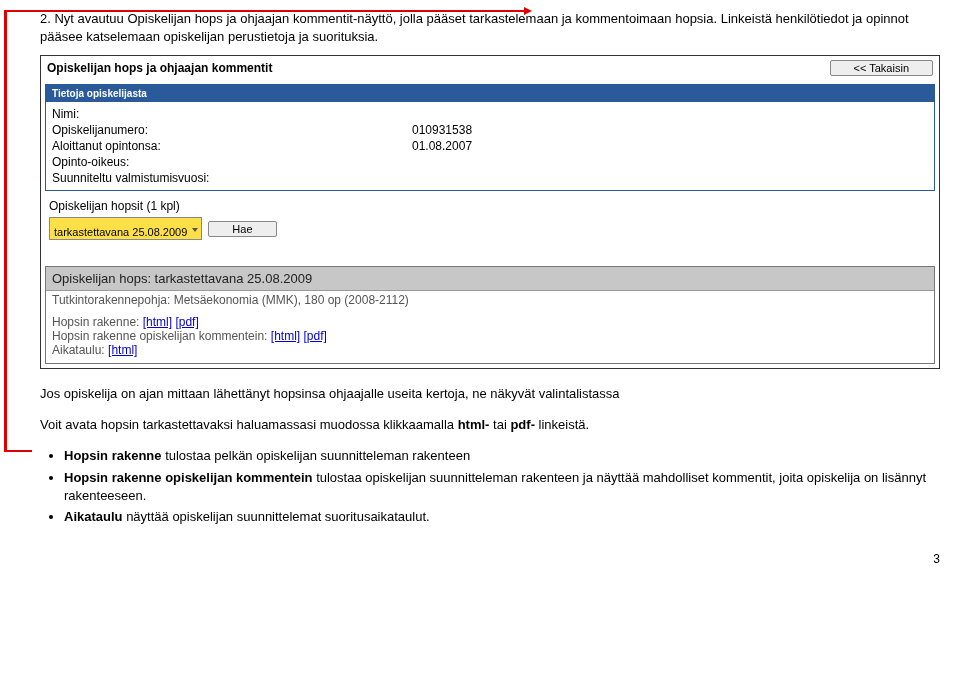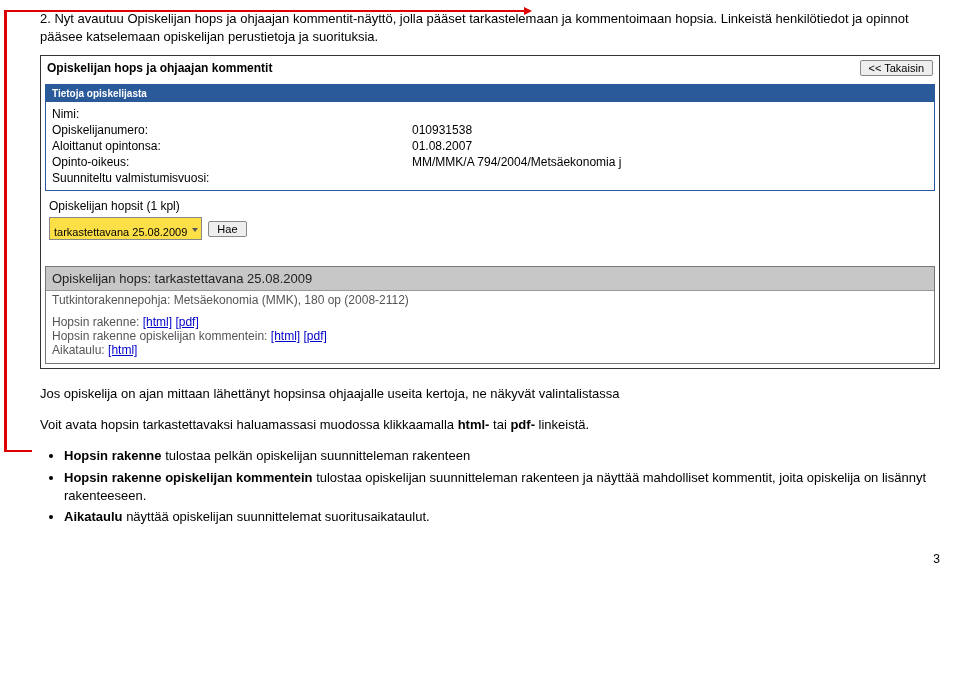--- a/index.html
+++ b/index.html
@@ -72,21 +72,21 @@
     align-items: center;
   }
   .app-title {
     font-weight: bold;
     font-size: 12px;
   }
   .btn {
     font-size: 11px;
     border: 1px solid #888;
     background: #eee;
-    padding: 1px 8px;
+    padding: 1px 23px;
     border-radius: 2px;
     cursor: pointer;
   }
 
   .blue-panel {
     border: 1px solid #2a5a9a;
     margin: 4px;
   }
   .blue-panel-hd {
     background: #2a5a9a;
@@ -217,21 +217,20 @@
         <div class="info-row">
           <div class="info-label">Opiskelijanumero:</div>
           <div class="info-value">010931538</div>
         </div>
         <div class="info-row">
           <div class="info-label">Aloittanut opintonsa:</div>
           <div class="info-value">01.08.2007</div>
         </div>
         <div class="info-row">
           <div class="info-label">Opinto-oikeus:</div>
-          <div class="info-value">MM/MMK/A 794/2004/Metsäekonomia j</div>
         </div>
         <div class="info-row">
           <div class="info-label">Suunniteltu valmistumisvuosi:</div>
           <div class="info-value"></div>
         </div>
       </div>
     </div>
 
     <div class="hops-sel">
       <span class="hops-sel-label">Opiskelijan hopsit (1 kpl)</span>

